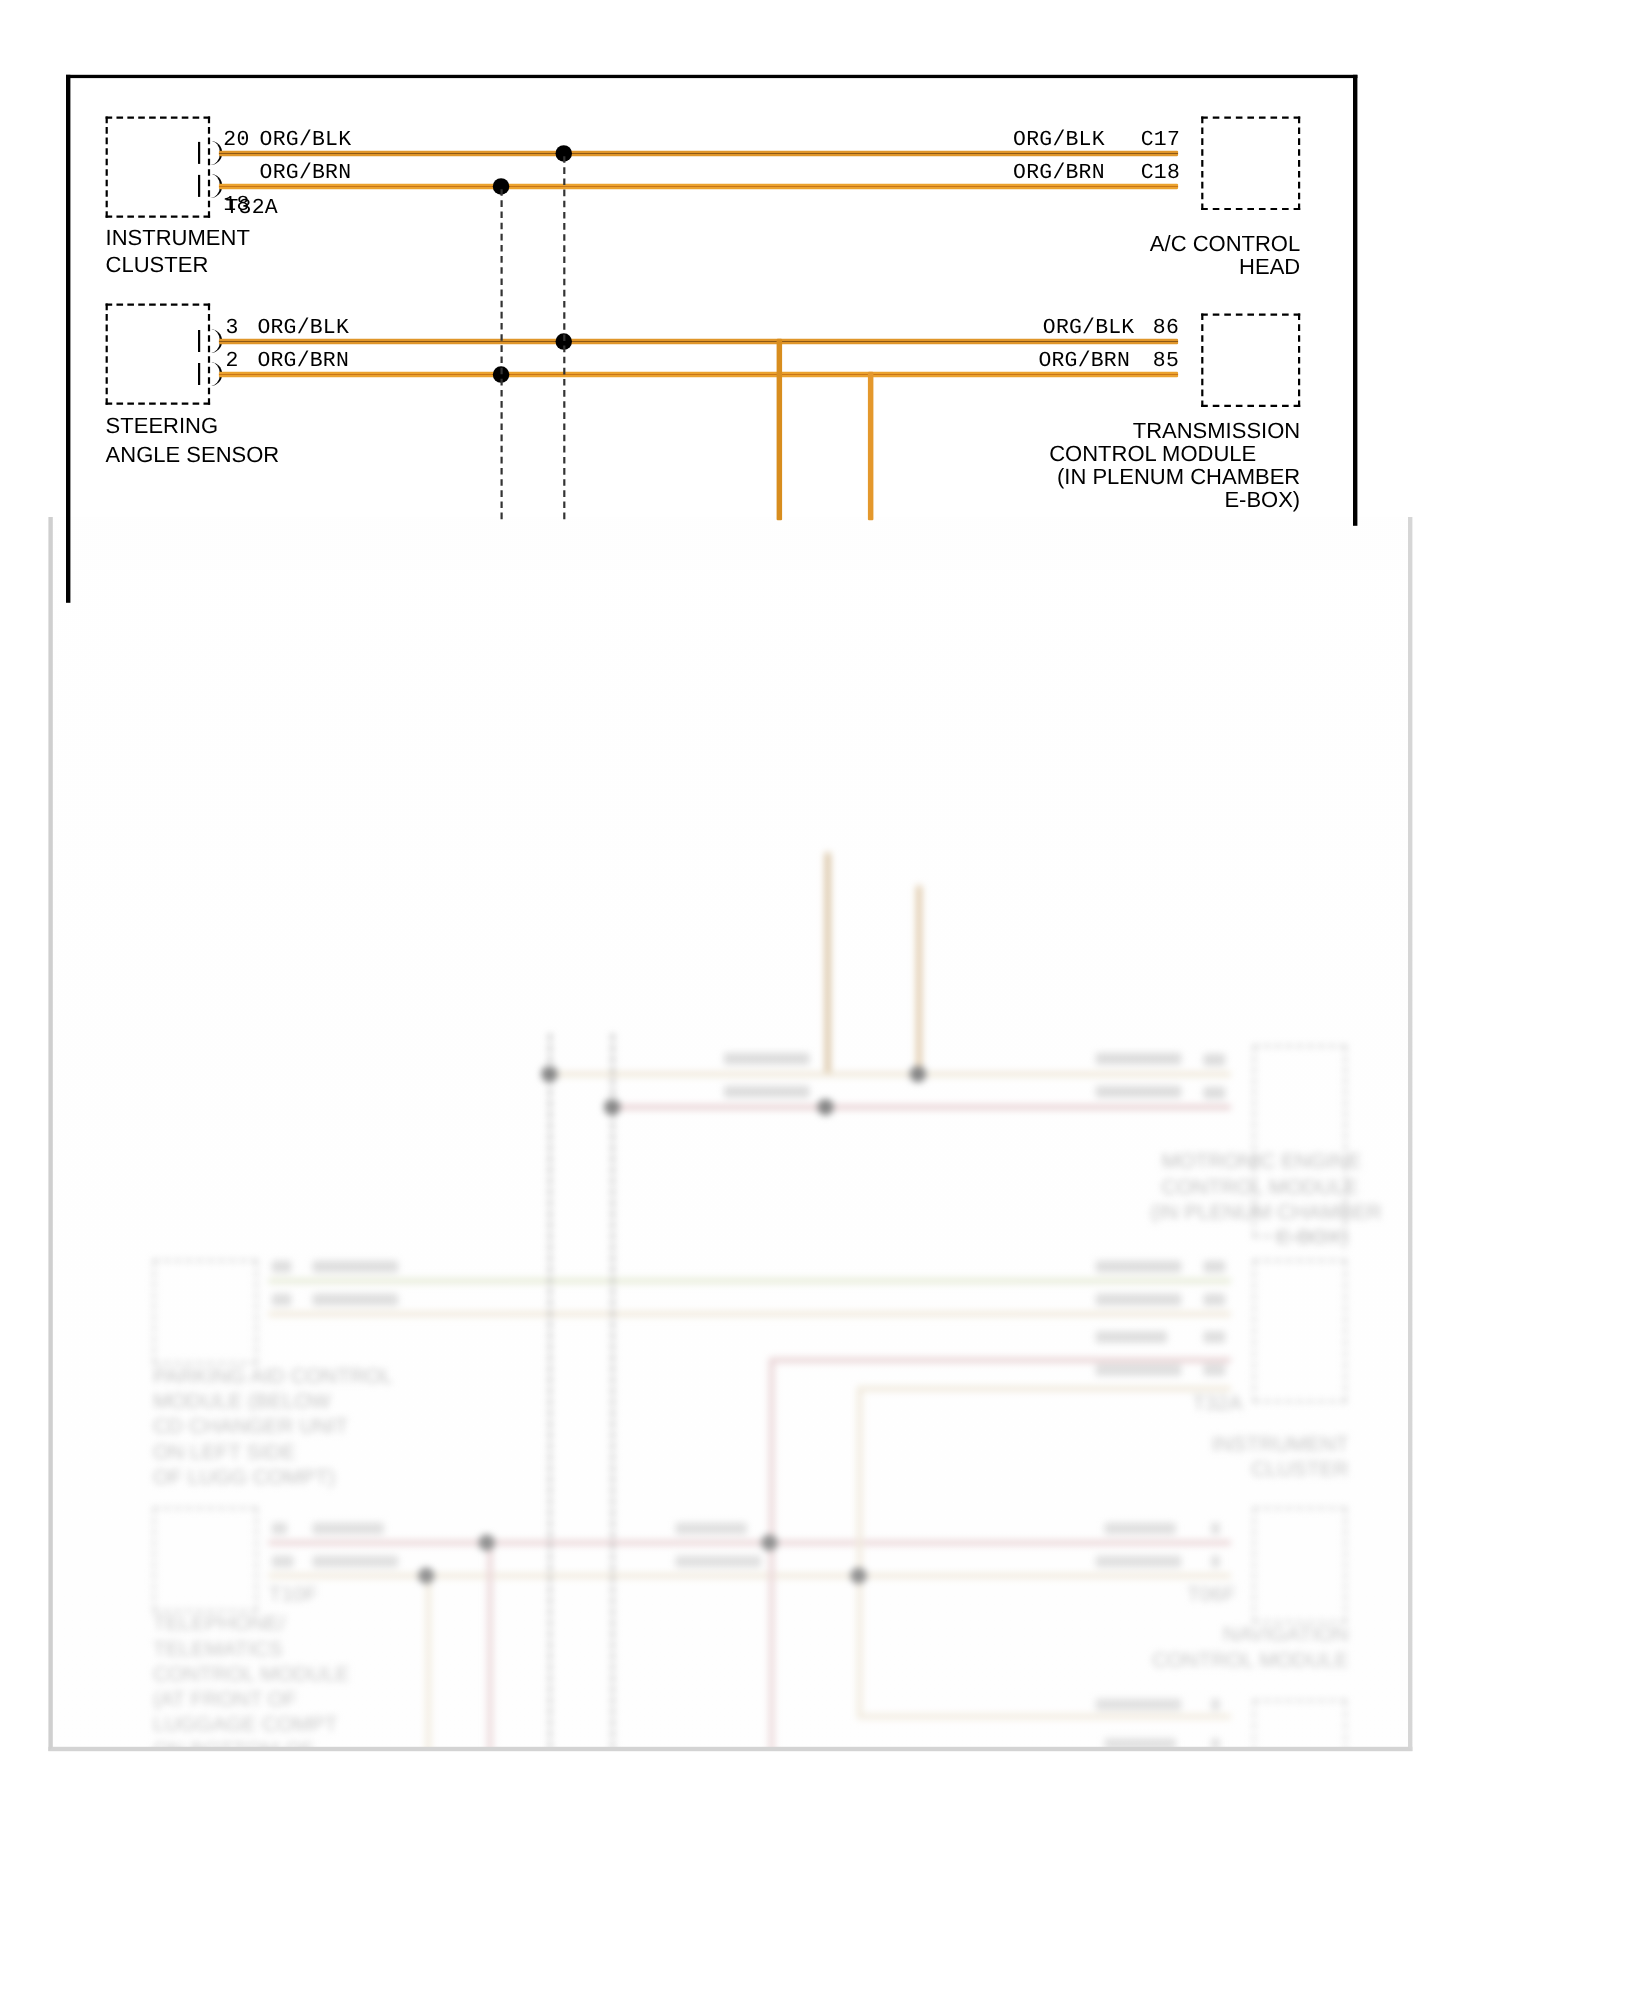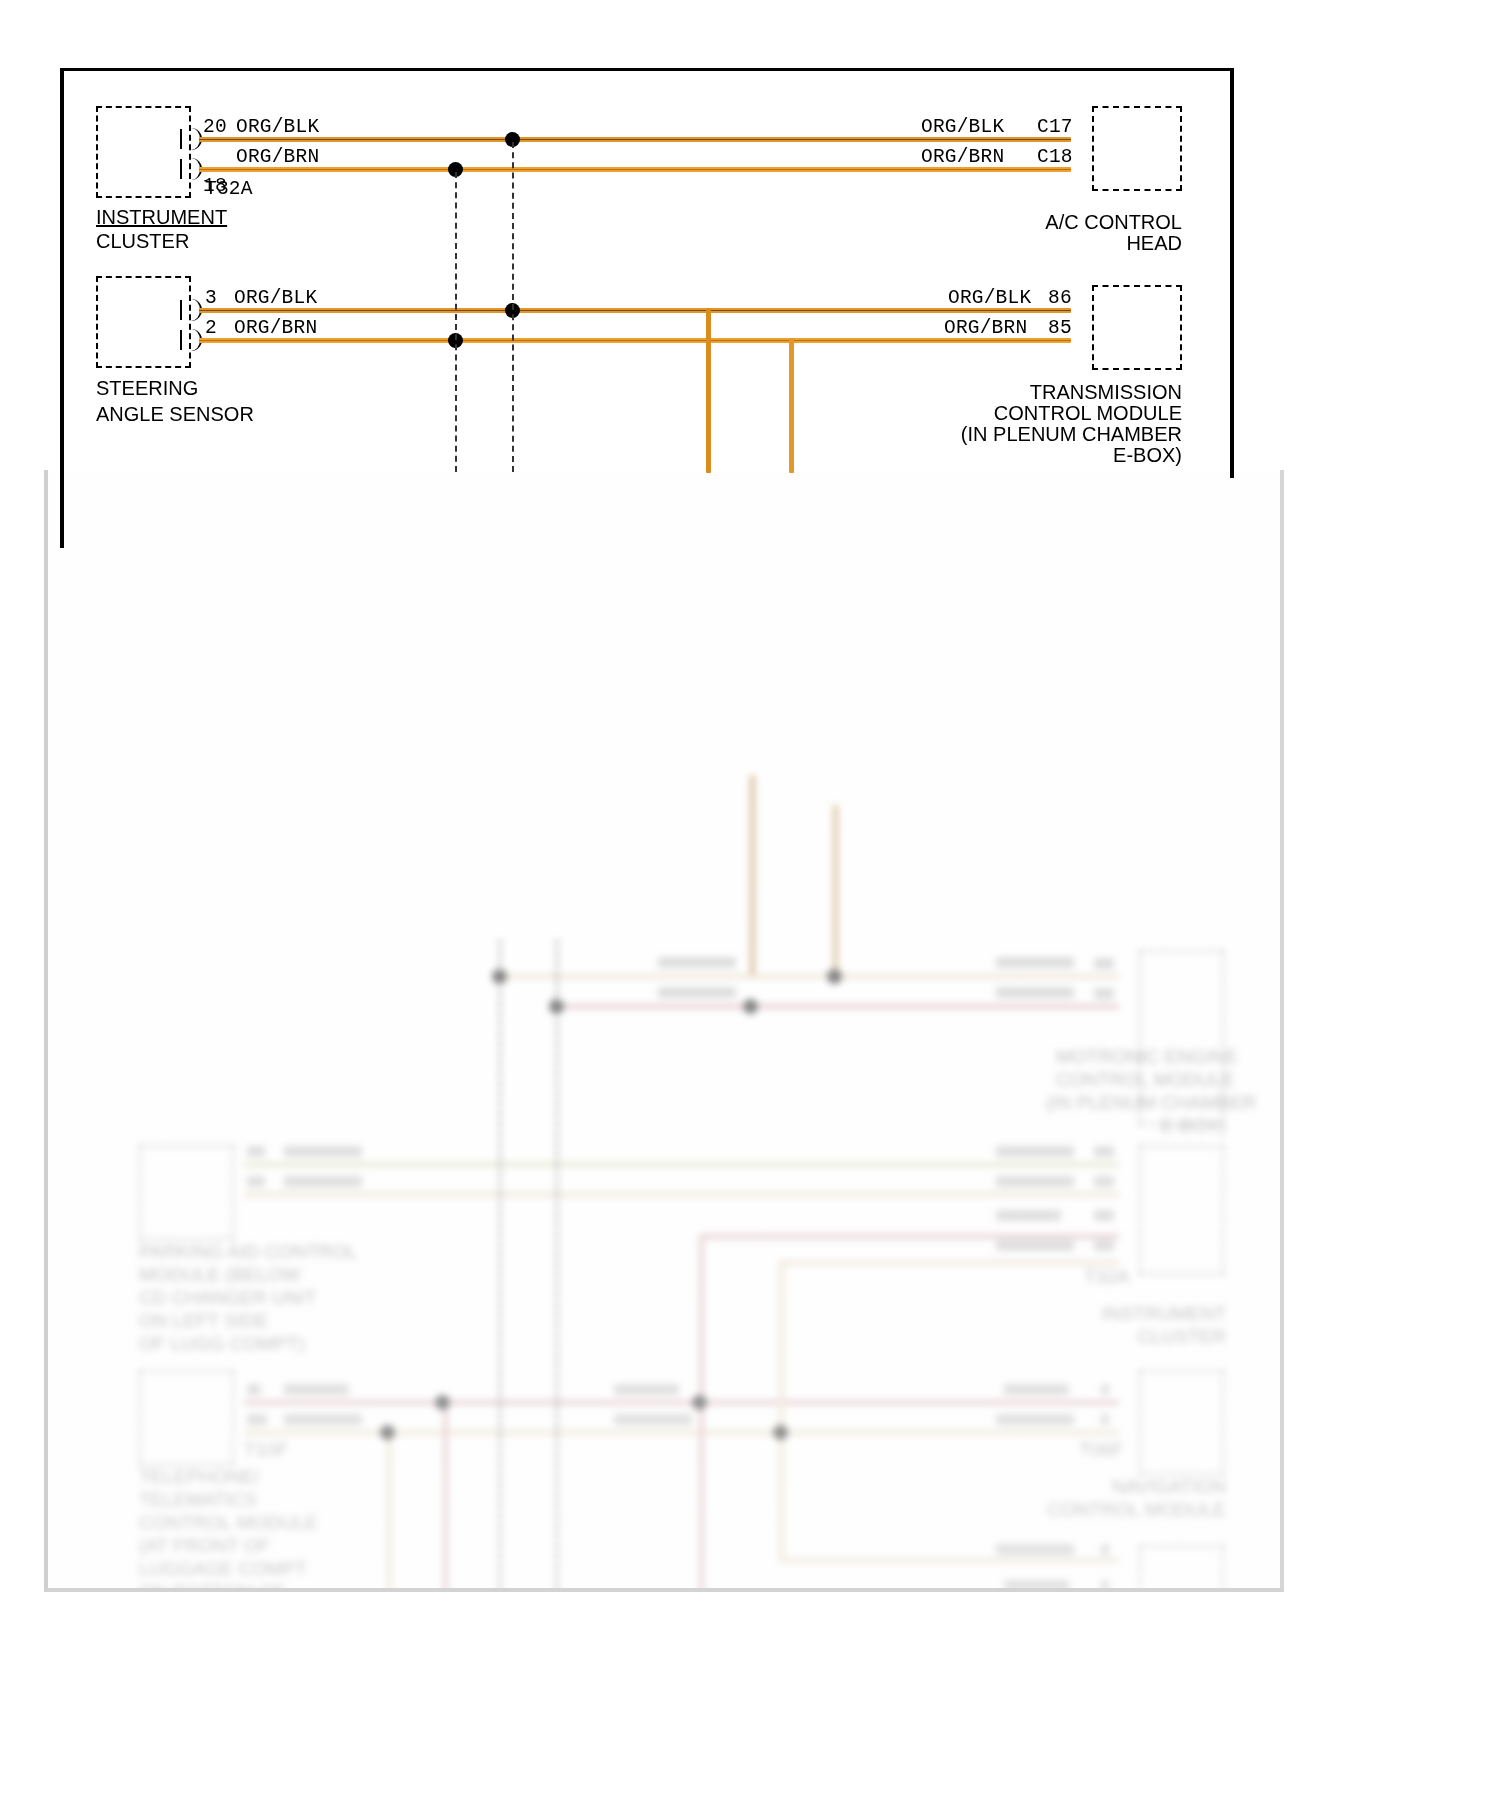--- a/index.html
+++ b/index.html
@@ -177,21 +177,21 @@
     <div class="conn" style="left:96px;top:106px;width:95px;height:92px;"></div>
     <div class="pin" style="left:186px;top:128px;"></div>
     <div class="pin" style="left:186px;top:158px;"></div>
 
     <div class="lbl num" style="left:203px;top:116px;">20</div>
     <div class="lbl" style="left:236px;top:116px;">ORG/BLK</div>
     <div class="lbl num" style="left:203px;top:146px;margin-top:29px;">18</div>
     <div class="lbl" style="left:236px;top:146px;">ORG/BRN</div>
     <div class="lbl" style="left:205px;top:178px;">T32A</div>
 
-    <div class="blk-lbl" style="left:96px;top:205px;text-decoration:underline;">INSTRUMENT</div>
+    <div class="blk-lbl" style="left:96px;top:205px;">INSTRUMENT</div>
     <div class="blk-lbl" style="left:96px;top:229px;">CLUSTER</div>
 
     <div class="wire h org-blk" style="left:199px;top:137px;width:872px;"></div>
     <div class="dot" style="left:505px;top:132px;"></div>
 
     <div class="wire h org-brn" style="left:199px;top:167px;width:872px;"></div>
     <div class="dot" style="left:448px;top:162px;"></div>
 
     <div class="conn" style="left:1092px;top:106px;width:90px;height:85px;"></div>
     <div class="lbl" style="left:921px;top:116px;">ORG/BLK</div>
@@ -219,21 +219,21 @@
     <div class="wire h org-brn" style="left:199px;top:338px;width:872px;"></div>
     <div class="dot" style="left:448px;top:333px;"></div>
 
     <div class="conn" style="left:1092px;top:285px;width:90px;height:85px;"></div>
     <div class="lbl" style="left:948px;top:287px;">ORG/BLK</div>
     <div class="lbl" style="left:1048px;top:287px;">86</div>
     <div class="lbl" style="left:944px;top:317px;">ORG/BRN</div>
     <div class="lbl" style="left:1048px;top:317px;">85</div>
 
     <div class="blk-lbl" style="left:942px;top:380px;width:240px;text-align:right;">TRANSMISSION</div>
-    <div class="blk-lbl" style="left:942px;top:401px;width:240px;text-align:right;">CONTROL MODULE</div>
+    <div class="blk-lbl" style="left:902px;top:401px;width:240px;text-align:right;">CONTROL MODULE</div>
     <div class="blk-lbl" style="left:932px;top:422px;width:250px;text-align:right;">(IN PLENUM CHAMBER</div>
     <div class="blk-lbl" style="left:942px;top:443px;width:240px;text-align:right;">E-BOX)</div>
 
     <div class="guide" style="left:455px;top:172px;height:300px;"></div>
     <div class="guide" style="left:512px;top:142px;height:330px;"></div>
 
     <div class="wire v w-dkorg" style="left:706px;top:308px;height:165px;"></div>
     <div class="wire v w-plain-org" style="left:789px;top:338px;height:135px;"></div>
 
   </div>

